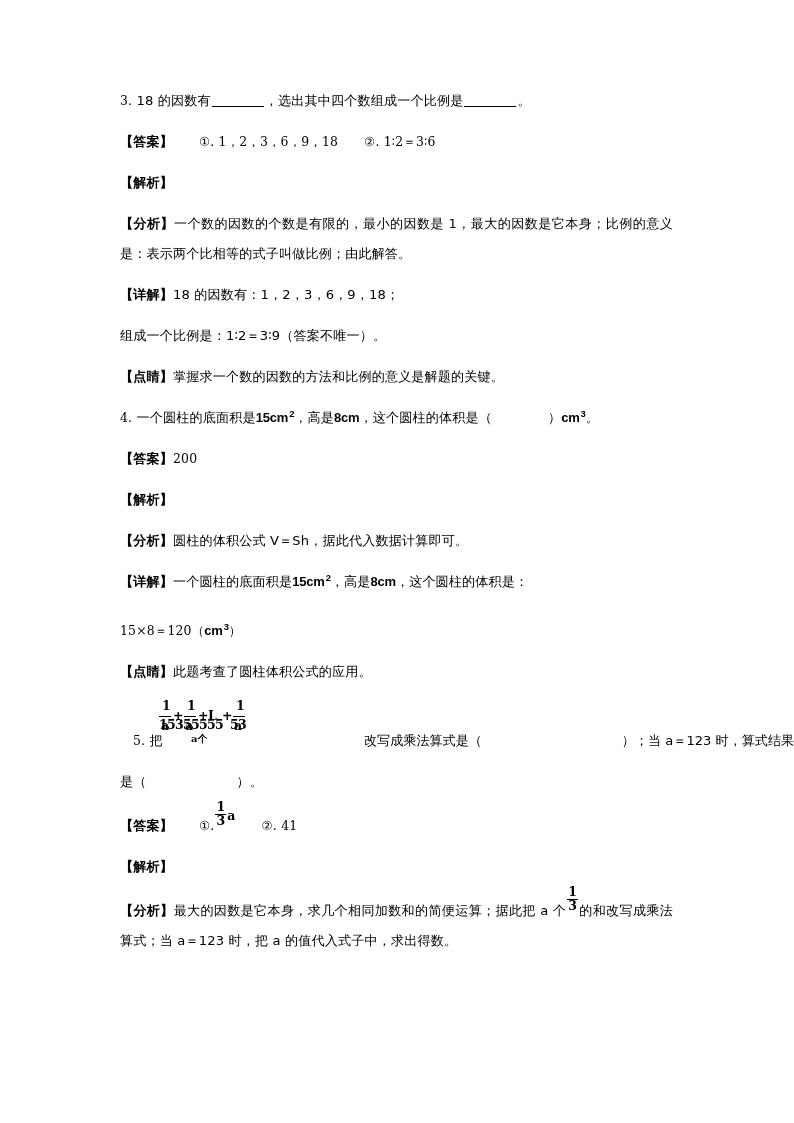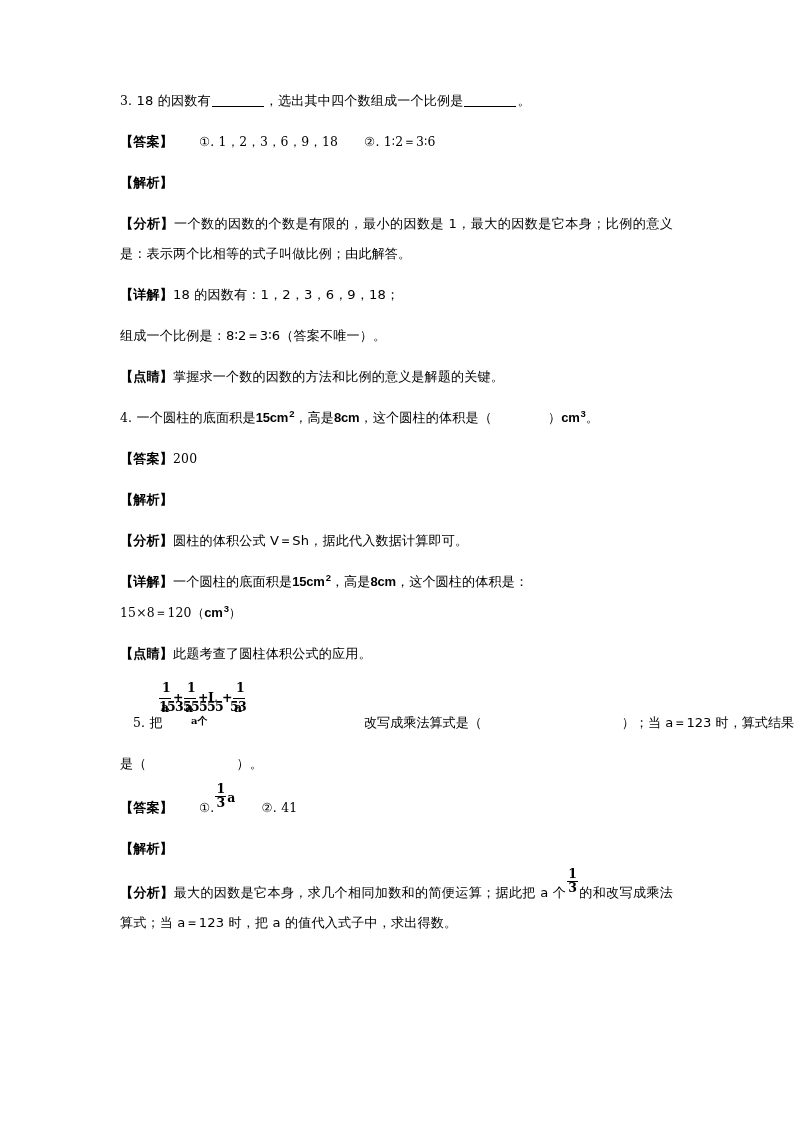--- a/index.html
+++ b/index.html
@@ -24,21 +24,21 @@
   
   .para {
     font-size: 13.1px;
     line-height: 30px;
     margin: 0 0 11px 0;
     text-align: justify;
     letter-spacing: 0.15px;
     word-break: break-all;
   }
   .para:last-child { margin-bottom: 0; }
-  .tight { margin-bottom: 1px; }
+  .tight { margin-bottom: 19px; }
 
   
   .tag {
     font-weight: bold;
   }
   
   .lat {
     font-family: "DejaVu Serif", serif;
     font-size: 12.4px;
     letter-spacing: 0.2px;
@@ -199,21 +199,21 @@
 
   <p class="para">
     <span class="tag">【分析】</span><span>一个数的因数的个数是有限的，最小的因数是 1，最大的因数是它本身；比例的</span><span>意义是：表示两个比相等的式子叫做比例；由此解答。</span>
   </p>
 
   <p class="para">
     <span class="tag">【详解】</span><span>18 的因数有：1，2，3，6，9，18；</span>
   </p>
 
   <p class="para">
-    <span>组成一个比例是：8∶2＝3∶6（答案不唯一）。</span>
+    <span>组成一个比例是：1∶2＝3∶9（答案不唯一）。</span>
   </p>
 
   <p class="para">
     <span class="tag">【点睛】</span><span>掌握求一个数的因数的方法和比例的意义是解题的关键。</span>
   </p>
 
   <p class="para">
     <span class="lat">4.</span>
     <span>一个圆柱的底面积是</span><span class="math"><span>15cm</span><sup>2</sup></span><span>，高是</span><span class="math">8cm</span><span>，这个圆柱的体积是（</span><span class="paren-gap"></span><span>）</span><span class="math"><span>cm</span><sup>3</sup></span><span>。</span>
   </p>

